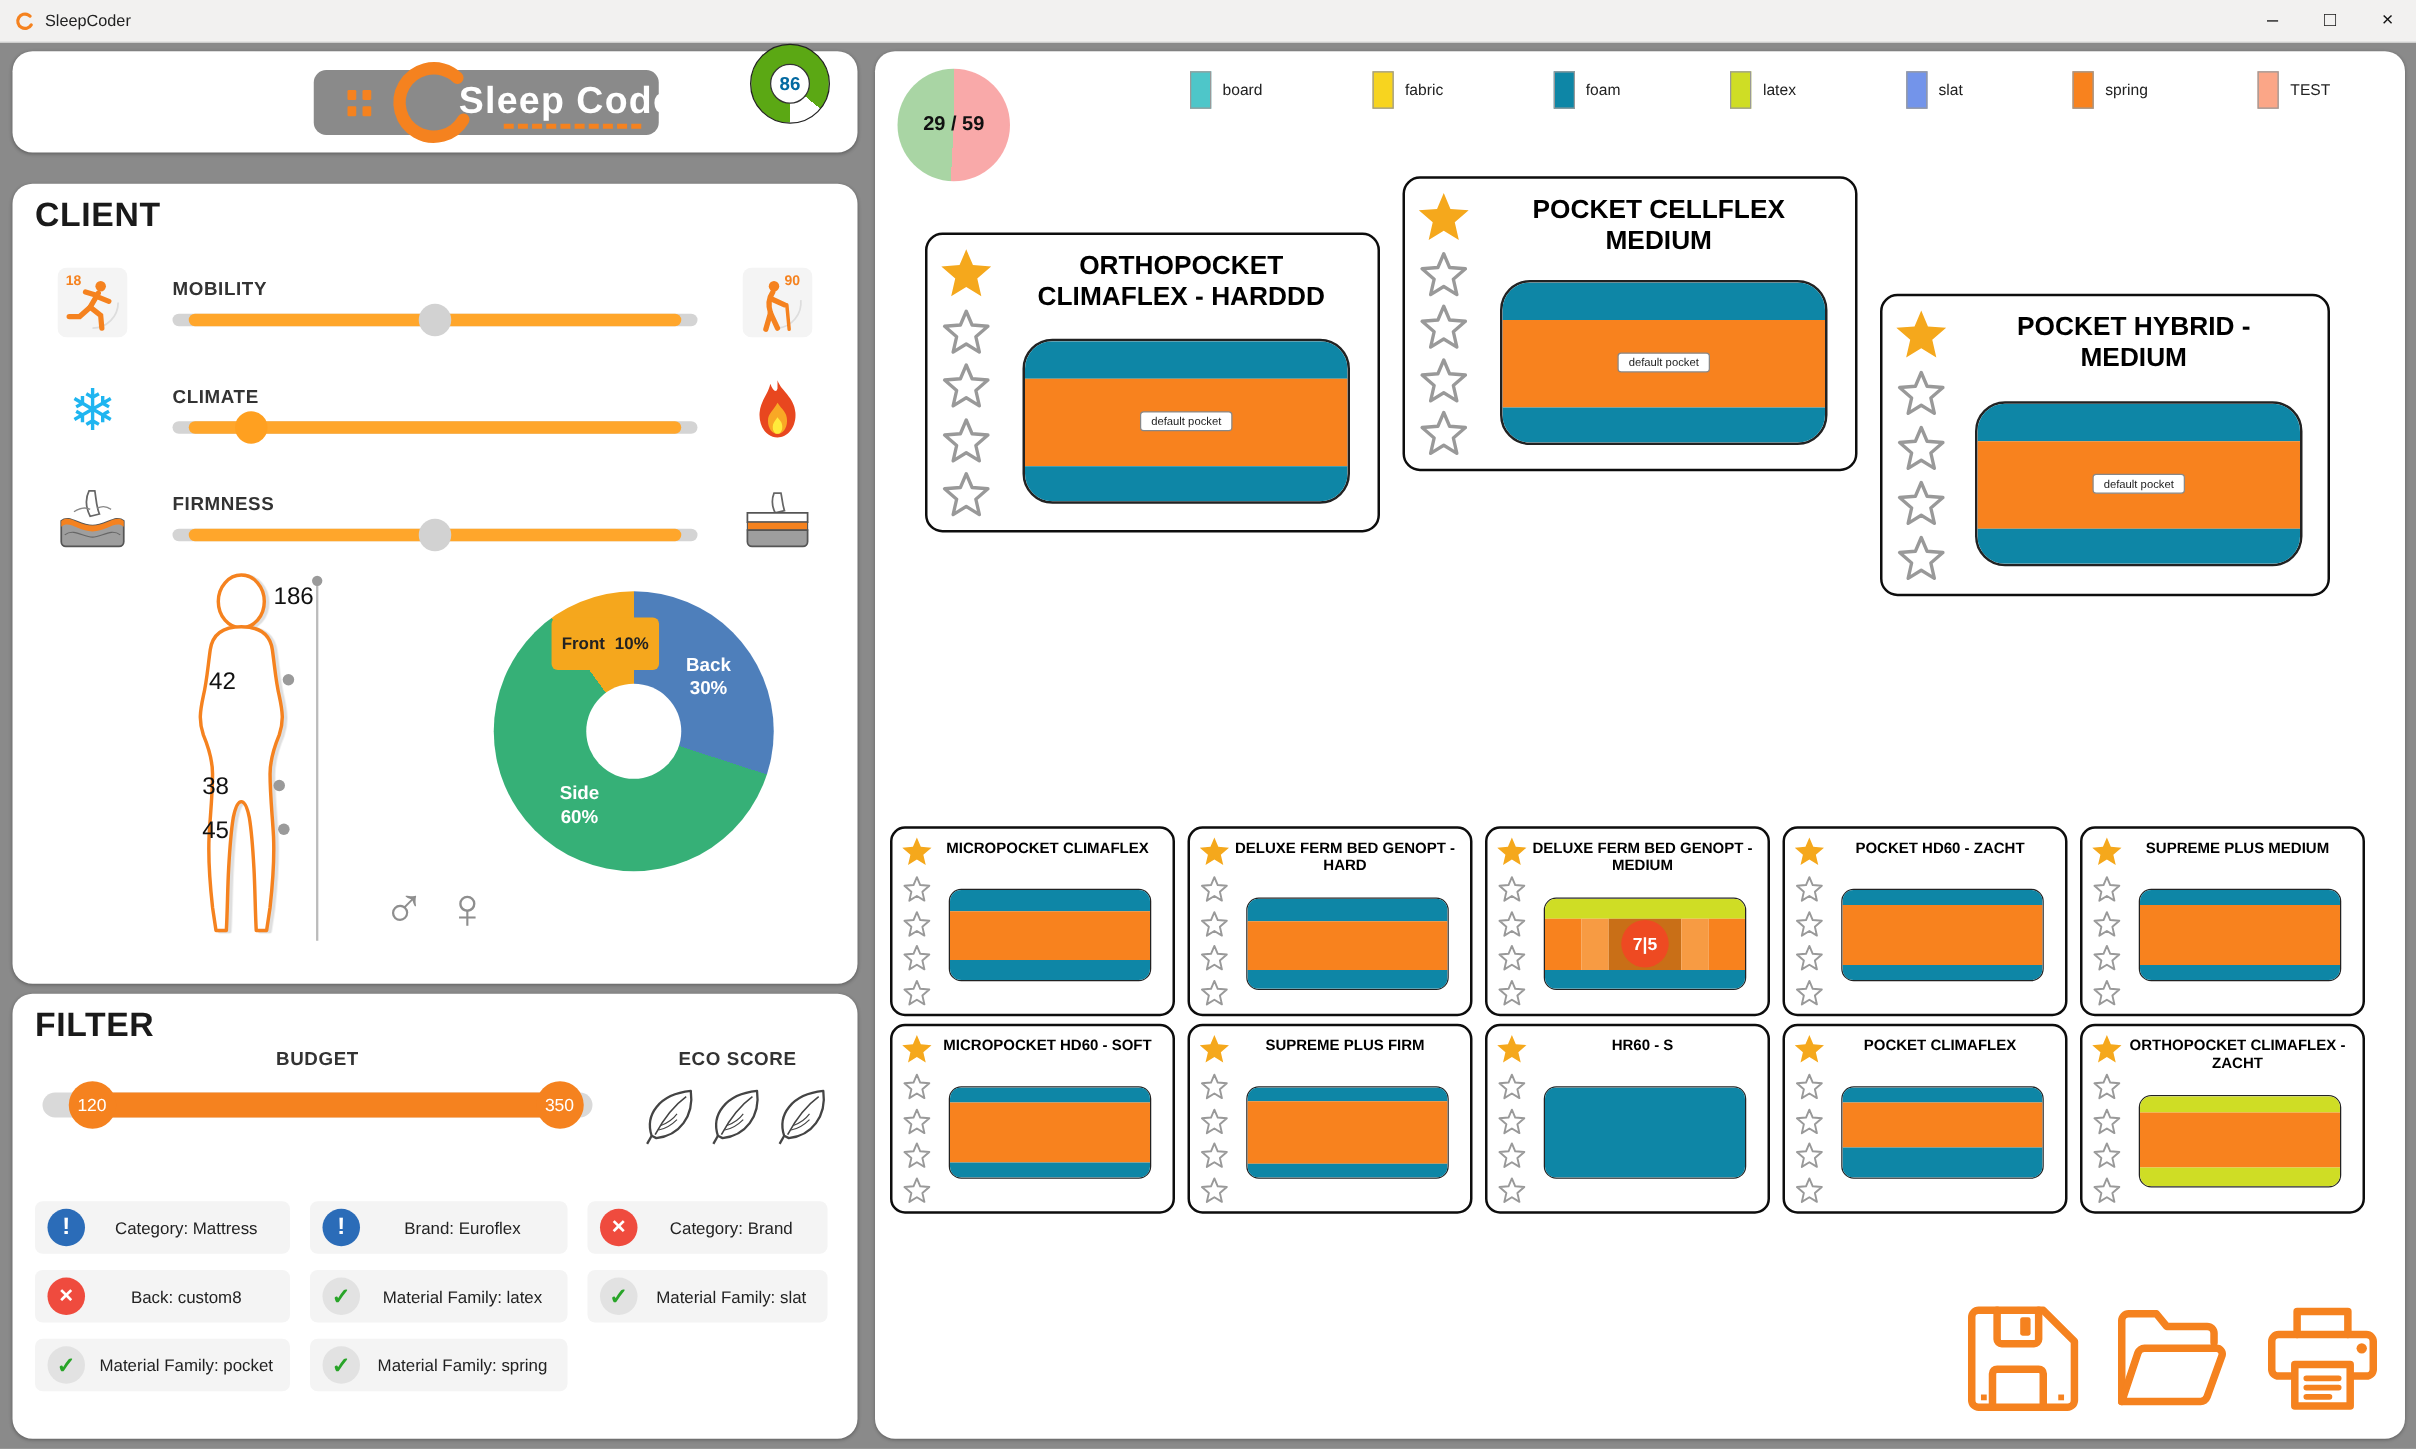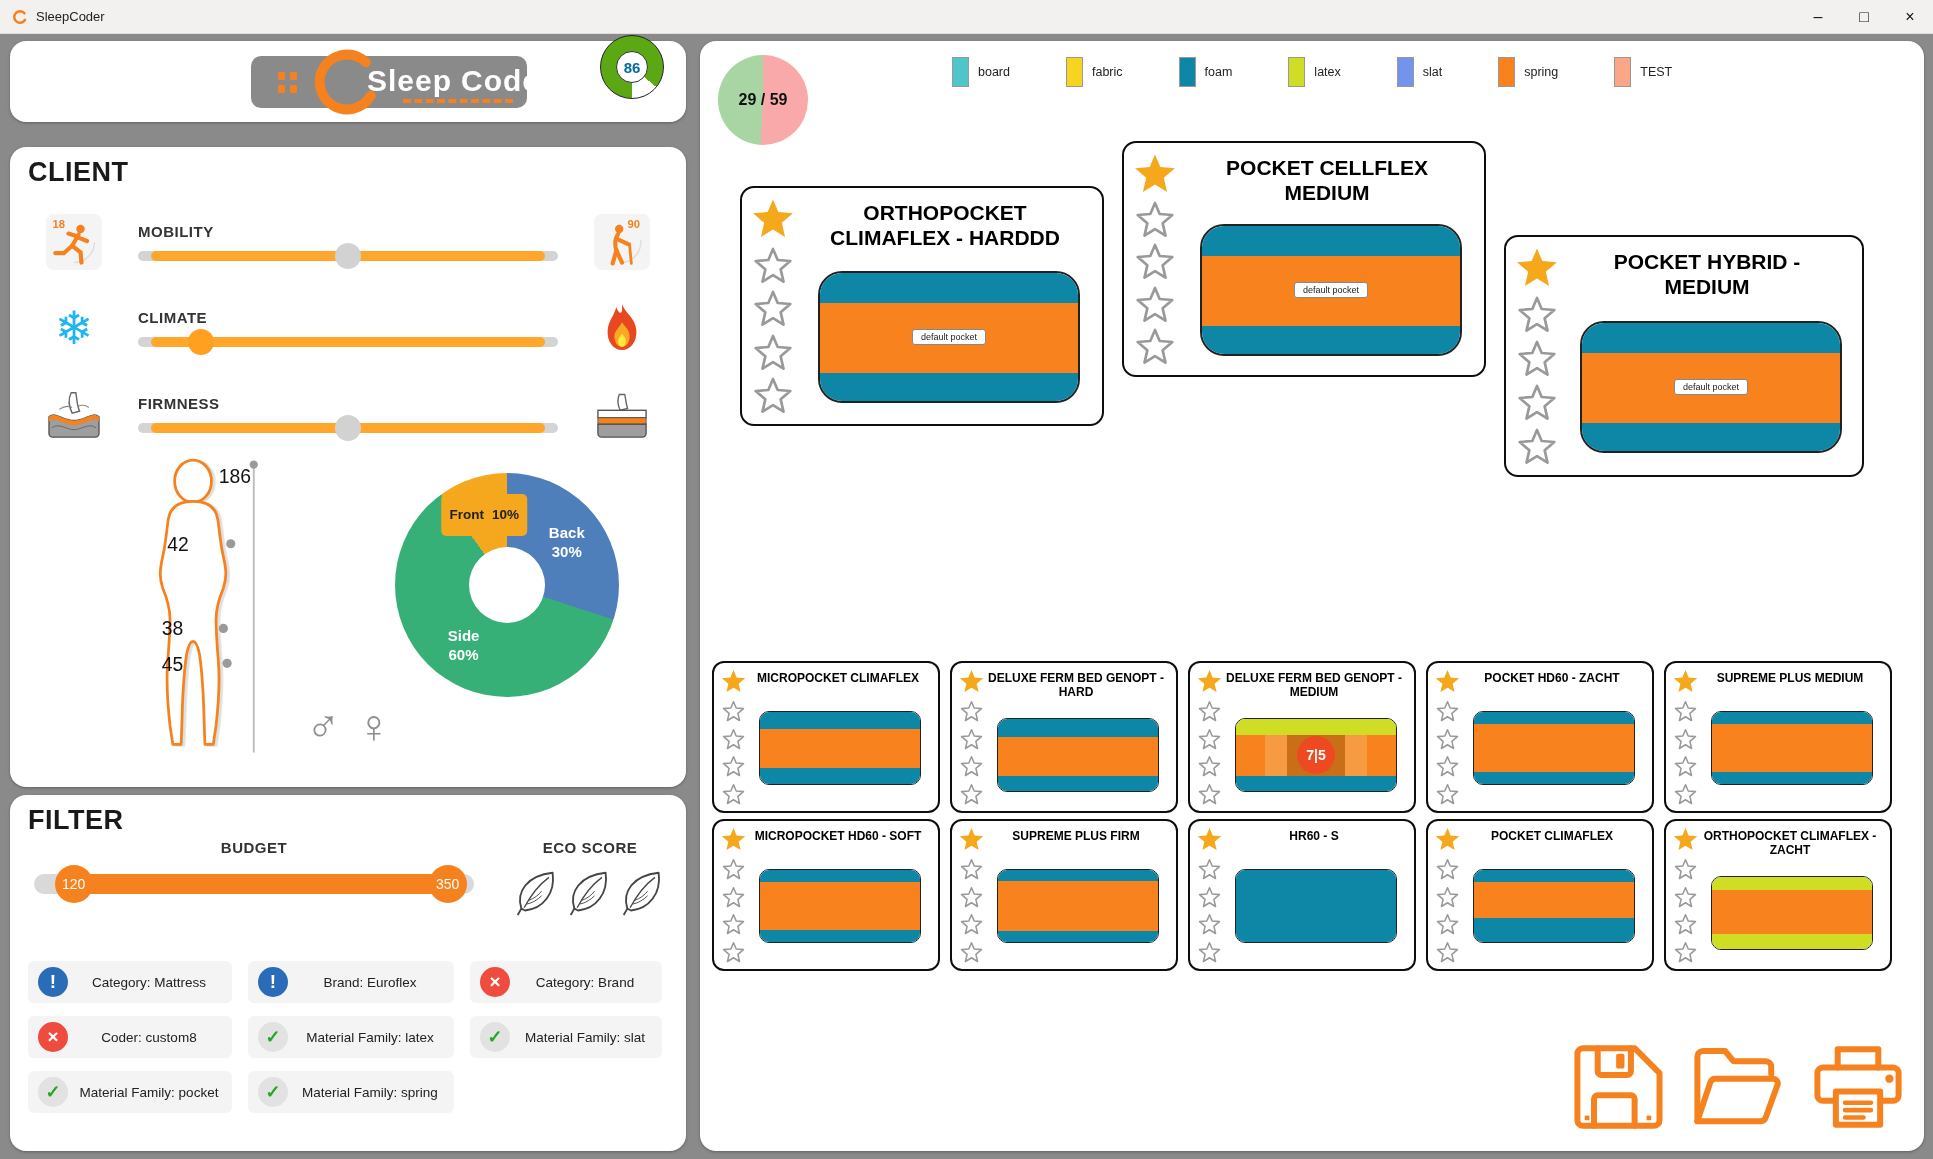--- a/index.html
+++ b/index.html
@@ -83,21 +83,21 @@
   .chip-icon { width:30px; height:30px; border-radius:50%; flex:0 0 30px; color:#fff; display:flex;
     align-items:center; justify-content:center; font-weight:bold; }
   .chip-icon.info { background:#2B6CB8; font-size:19px; }
   .chip-icon.exclude { background:#EF4B3E; font-size:19px; }
   .chip-icon.include { background:#E2E2E2; color:#28A428; font-size:18px; }
 
   
   .pie { position:absolute; left:18px; top:14px; width:90px; height:90px; border-radius:50%; }
   .pie span { position:absolute; inset:0; display:flex; align-items:center; justify-content:center;
     font-weight:bold; font-size:16px; color:#111; }
-  .legend { position:absolute; left:252px; top:16px; display:flex; gap:56px; align-items:center; }
+  .legend { position:absolute; left:252px; top:16px; display:flex; gap:88px; align-items:center; }
   .legend-item { display:flex; align-items:center; gap:9px; font-size:12.5px; color:#222; }
   .swatch { width:17px; height:30px; border:1px solid #999; }
 
   .card { position:relative; background:#fff; border:2.5px solid #0d0d0d; border-radius:14px;
     display:flex; flex-direction:column; }
   .card.small { border-width:2px; border-radius:12px; }
   .stars { position:absolute; left:8px; top:8px; bottom:8px; width:46px; display:flex;
     flex-direction:column; justify-content:space-between; align-items:center; }
   .card.small .stars { left:5px; top:5px; bottom:5px; width:28px; }
   .card-title { font-weight:bold; text-align:center; color:#000; }
@@ -341,21 +341,21 @@
         <div class="chip">
      <span class="chip-icon info">!</span>
      <span class="chip-label">Brand: Euroflex</span>
    </div>
         <div class="chip">
      <span class="chip-icon exclude">×</span>
      <span class="chip-label">Category: Brand</span>
    </div>
         <div class="chip">
      <span class="chip-icon exclude">×</span>
-     <span class="chip-label">Coder: custom8</span>
+     <span class="chip-label">Back: custom8</span>
    </div>
         <div class="chip">
      <span class="chip-icon include">✓</span>
      <span class="chip-label">Material Family: latex</span>
    </div>
         <div class="chip">
      <span class="chip-icon include">✓</span>
      <span class="chip-label">Material Family: slat</span>
    </div>
         <div class="chip">

